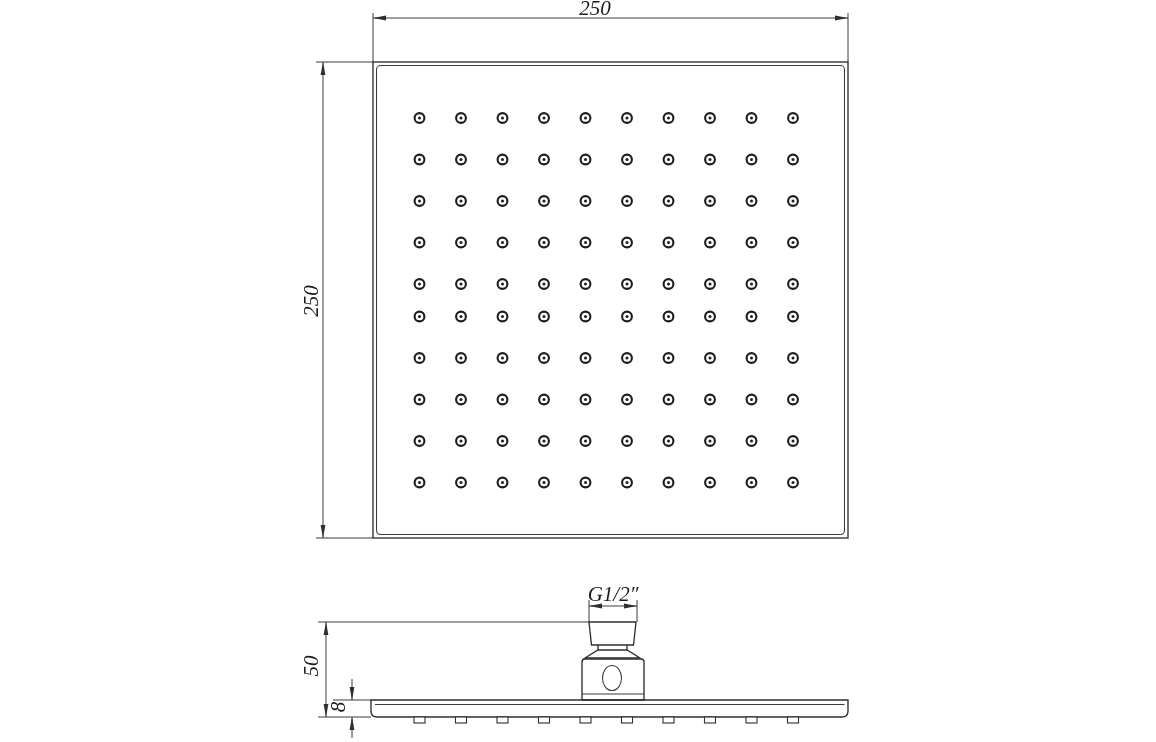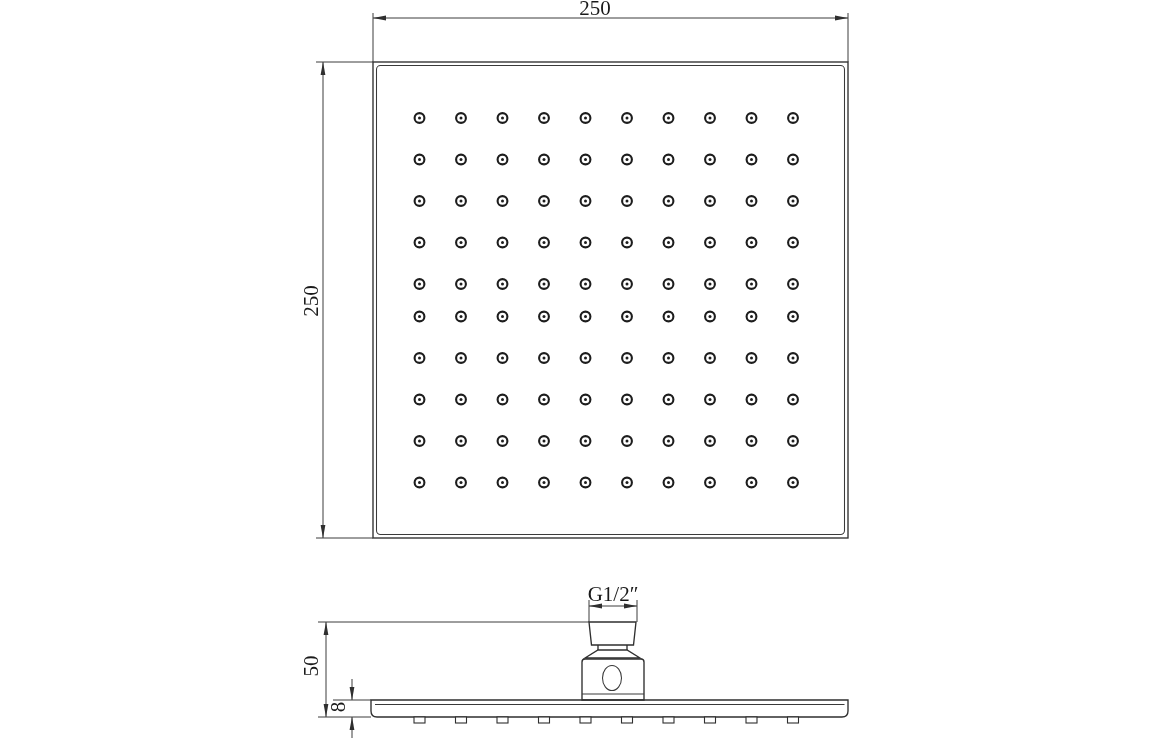--- a/index.html
+++ b/index.html
@@ -9,20 +9,21 @@
     width: 1156px;
     height: 742px;
     overflow: hidden;
     font-family: "Liberation Serif", serif;
   }
   #canvas-wrap {
     position: relative;
     width: 1156px;
     height: 742px;
     background: #ffffff;
+    font-style: italic;
   }
   svg { display: block; }
   .outline      { fill: none; stroke: #2f2f2f; stroke-width: 1.35; }
   .outline-thin { fill: none; stroke: #3a3a3a; stroke-width: 1.05; }
   .dim-line     { fill: none; stroke: #3c3c3c; stroke-width: 1; }
   .arrowhead    { fill: #2f2f2f; stroke: none; }
   .nozzle-ring  { fill: none; stroke: #1d1d1d; stroke-width: 2.1; }
   .nozzle-dot   { fill: #1d1d1d; stroke: none; }
   .nozzle-tip   { fill: #ffffff; stroke: #2f2f2f; stroke-width: 1.1; }
   .dim-text {

